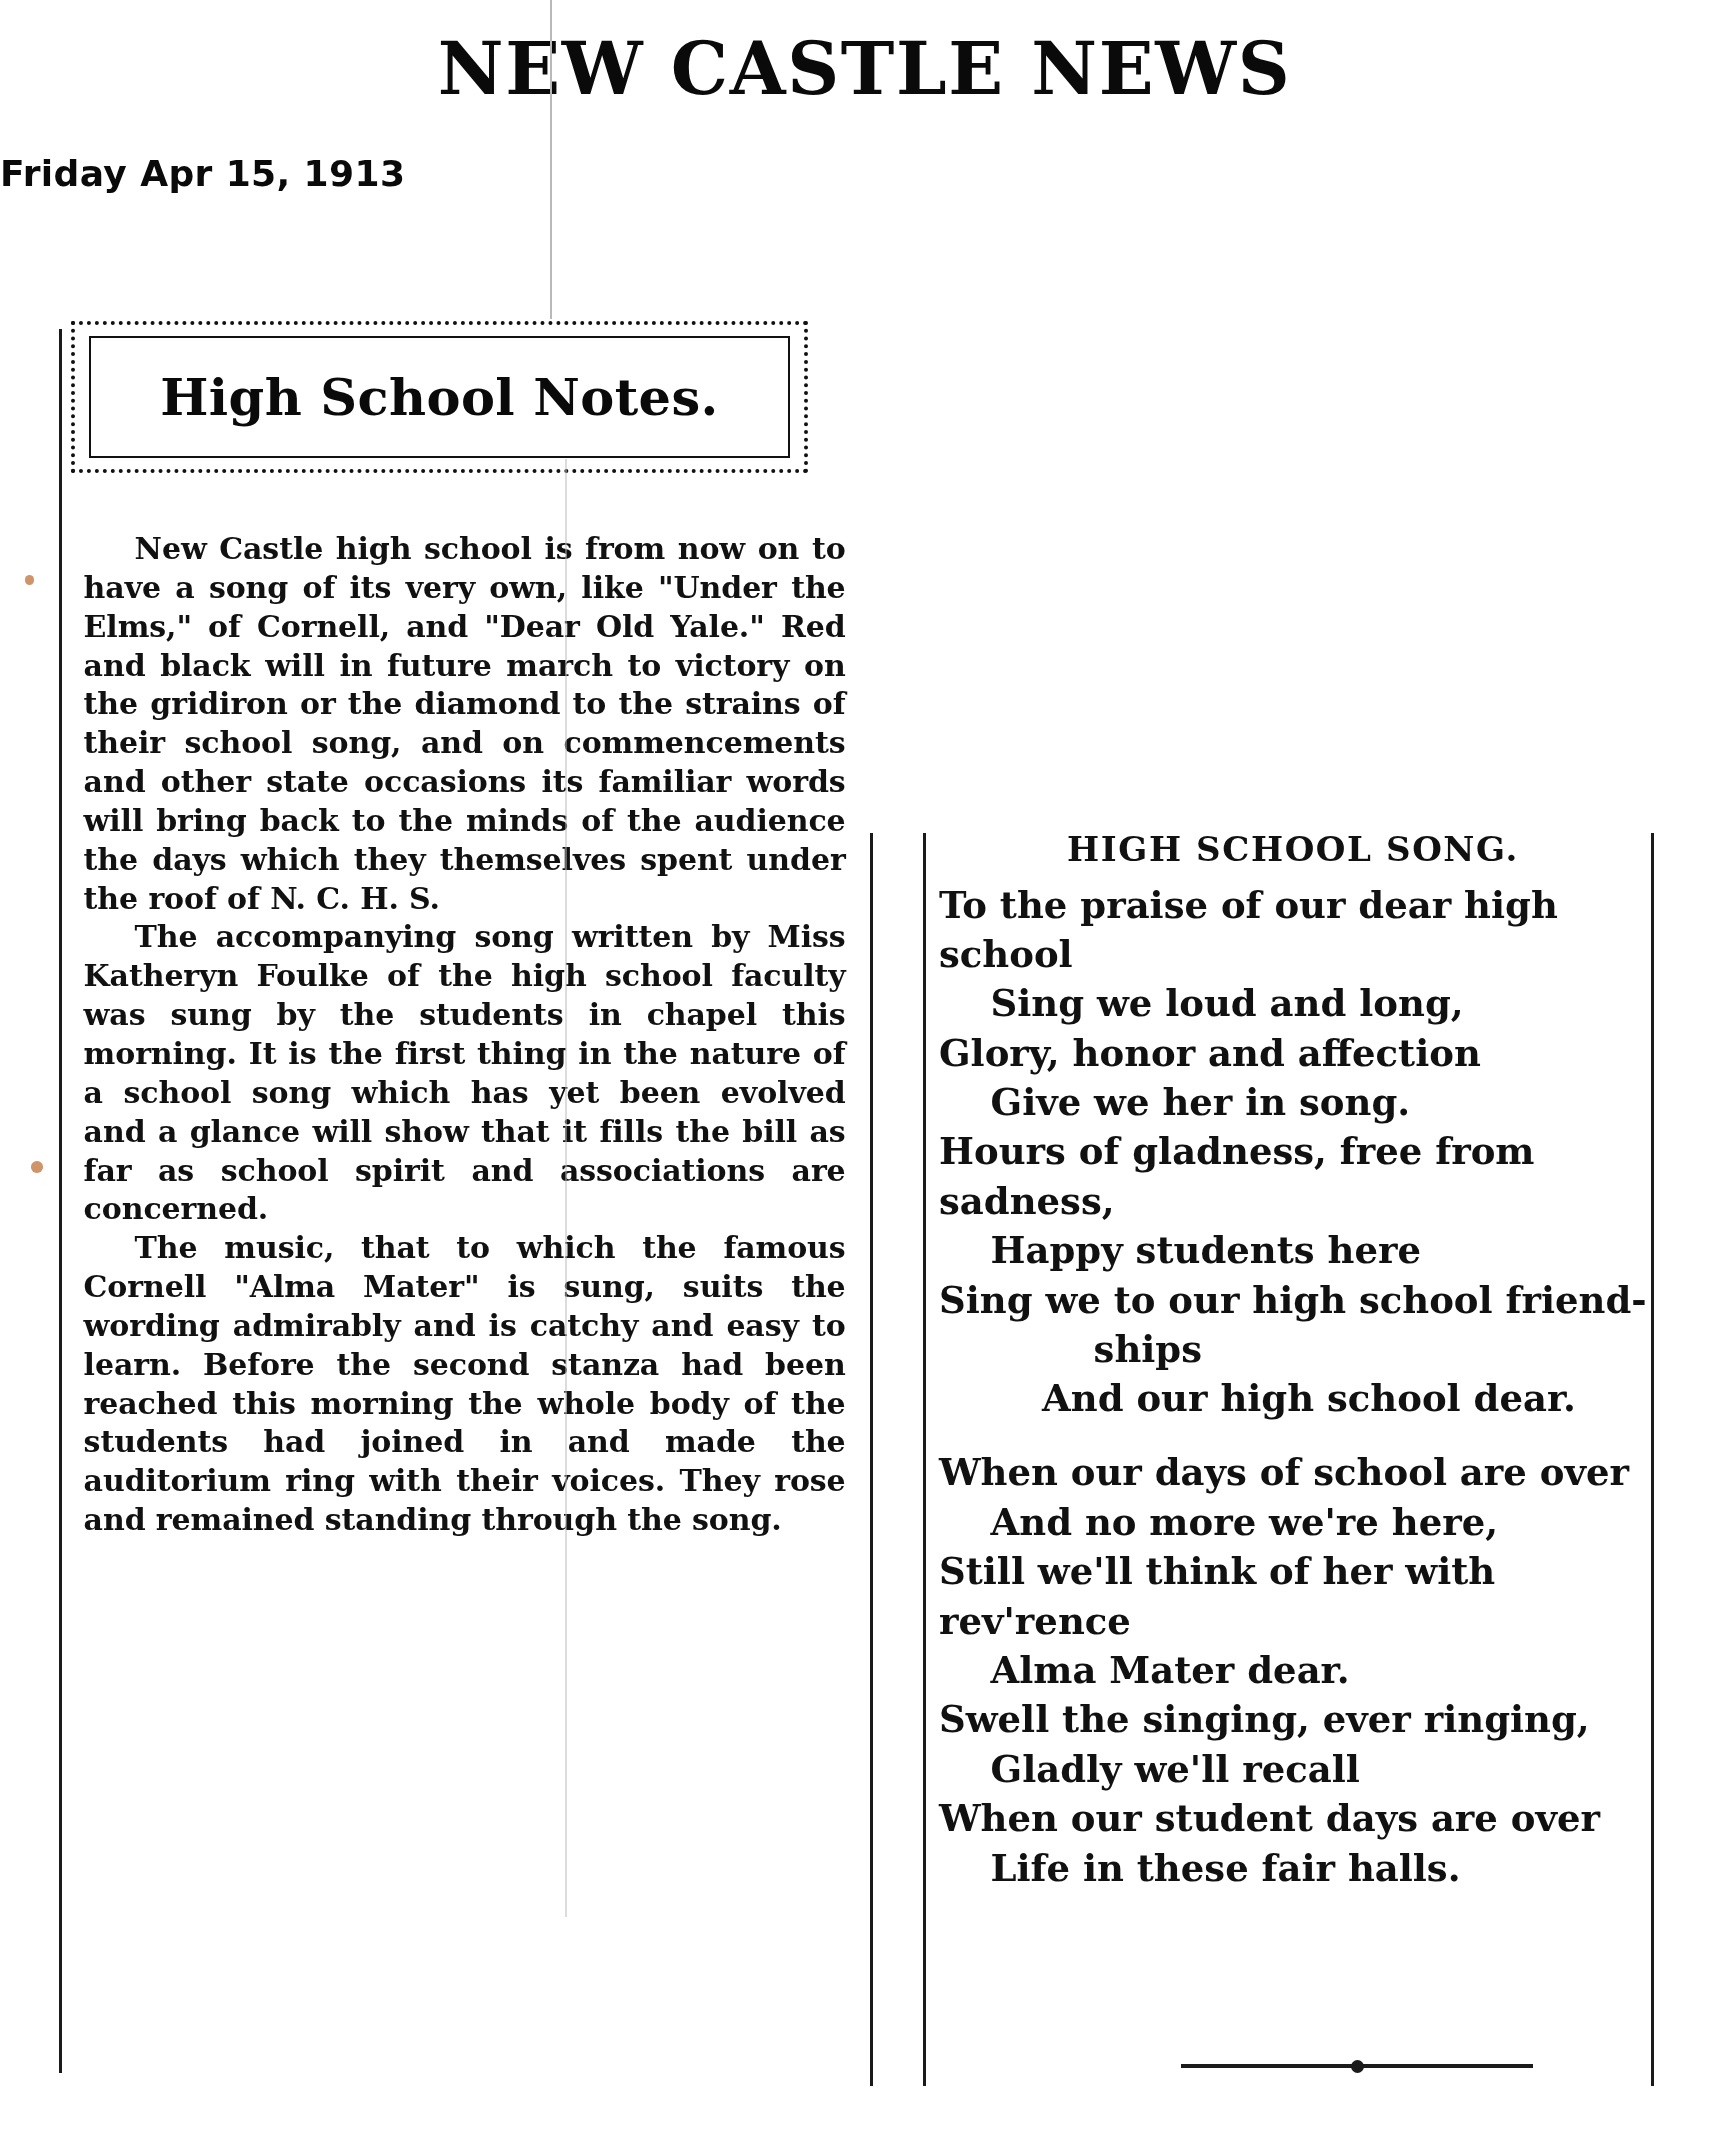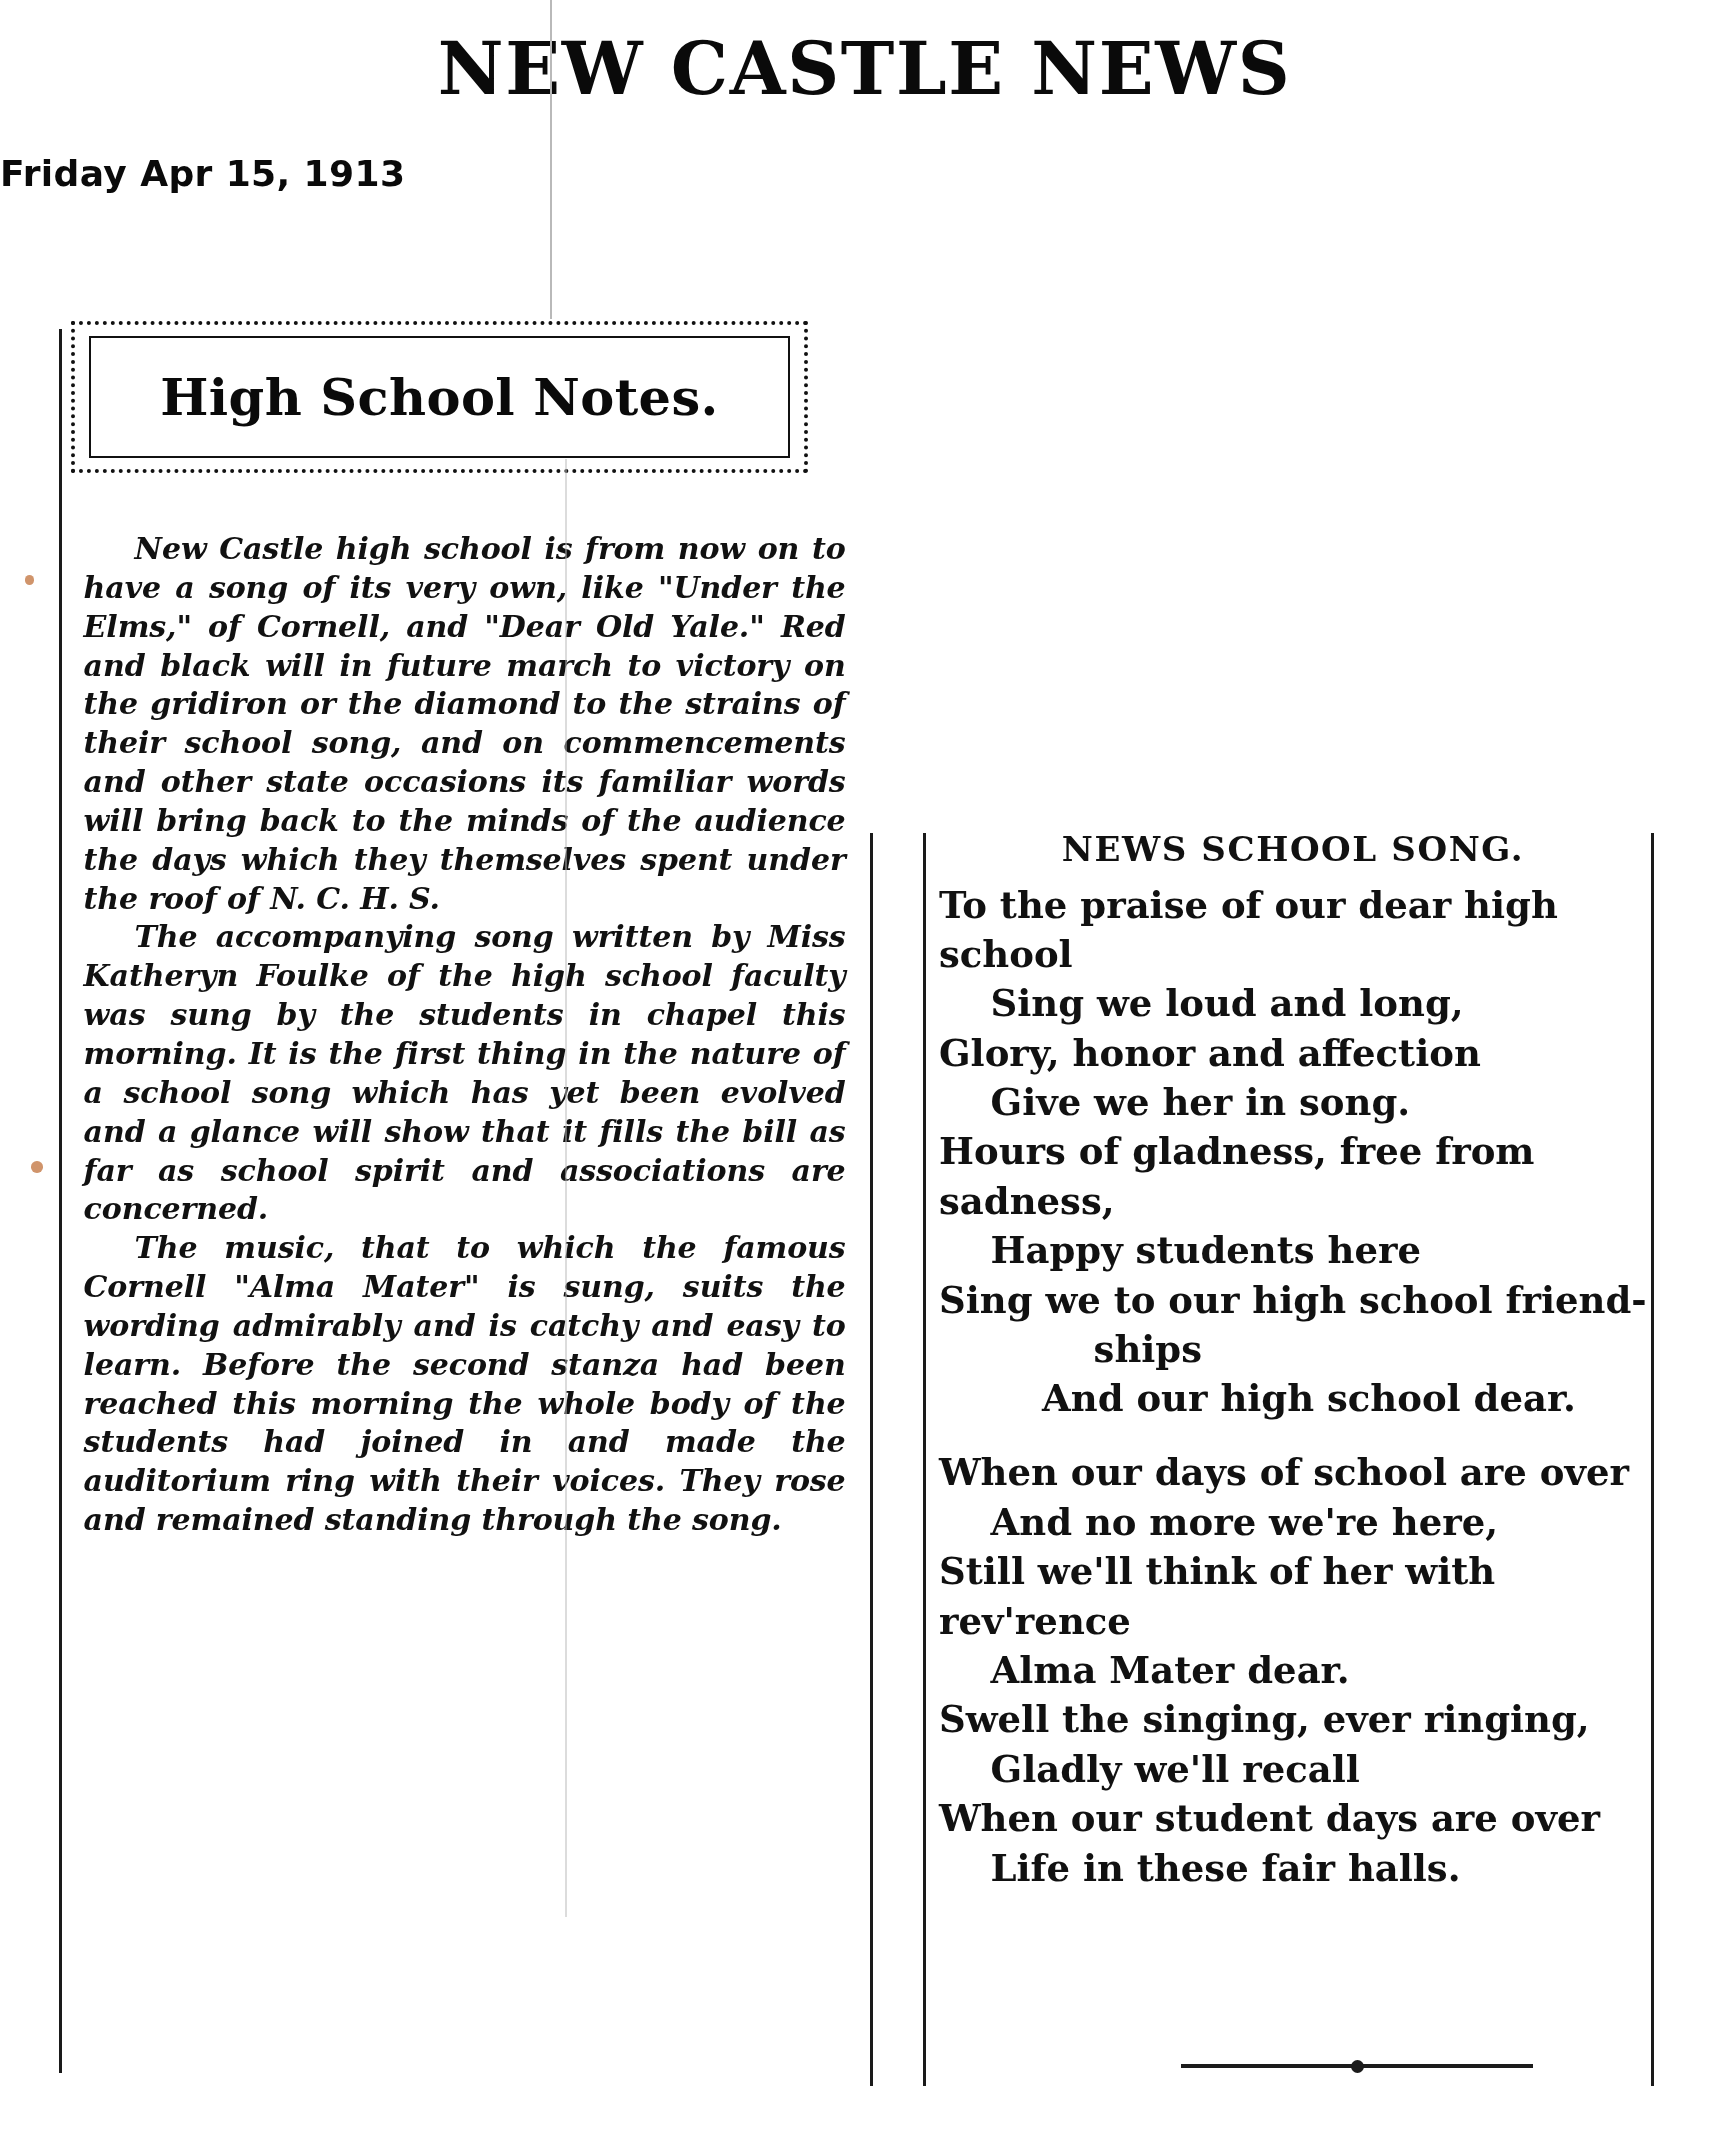--- a/index.html
+++ b/index.html
@@ -95,21 +95,20 @@
     font-weight: bold;
     font-size: 30px;
     line-height: 1.295;
     text-align: justify;
     letter-spacing: -0.1px;
     color: #111;
   }
   .col-left p {
     margin: 0 0 0 0;
     text-indent: 51px;
-    font-style: italic;
   }
 
   .col-right {
     position: absolute;
     left: 880px;
     top: 0px;
     width: 708px;
     font-family: "DejaVu Serif", serif;
     font-weight: bold;
     color: #111;
@@ -179,21 +178,21 @@
     <div class="headline-text">High School Notes.</div>
   </div>
 
   <div class="col-left">
     <p>New Castle high school is from now on to have a song of its very own, like "Under the Elms," of Cornell, and "Dear Old Yale." Red and black will in future march to victory on the gridiron or the diamond to the strains of their school song, and on commencements and other state occasions its familiar words will bring back to the minds of the audience the days which they themselves spent under the roof of N. C. H. S.</p>
     <p>The accompanying song written by Miss Katheryn Foulke of the high school faculty was sung by the students in chapel this morning. It is the first thing in the nature of a school song which has yet been evolved and a glance will show that it fills the bill as far as school spirit and associations are concerned.</p>
     <p>The music, that to which the famous Cornell "Alma Mater" is sung, suits the wording admirably and is catchy and easy to learn. Before the second stanza had been reached this morning the whole body of the students had joined in and made the auditorium ring with their voices. They rose and remained standing through the song.</p>
   </div>
 
   <div class="col-right">
-    <div class="song-title">NEWS SCHOOL SONG.</div>
+    <div class="song-title">HIGH SCHOOL SONG.</div>
     <div class="stanza">To the praise of our dear high school
     Sing we loud and long,
 Glory, honor and affection
     Give we her in song.
 Hours of gladness, free from sadness,
     Happy students here
 Sing we to our high school friend-
             ships
         And our high school dear.</div>
     <div class="stanza">When our days of school are over

